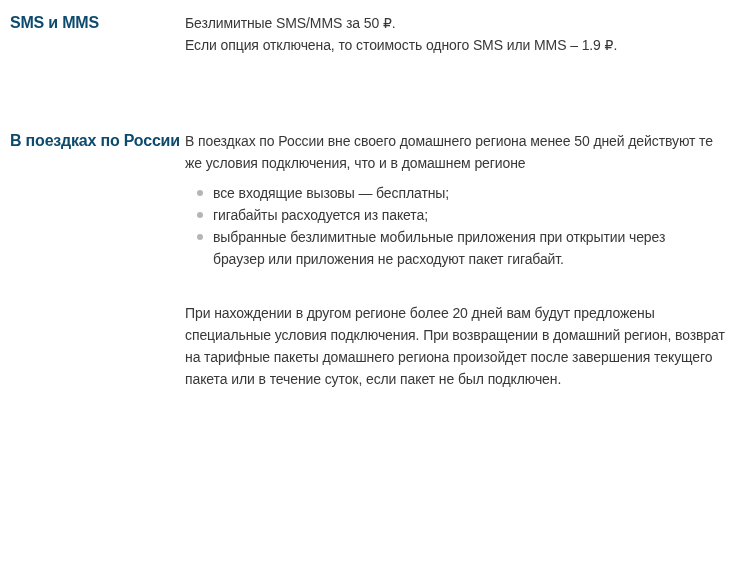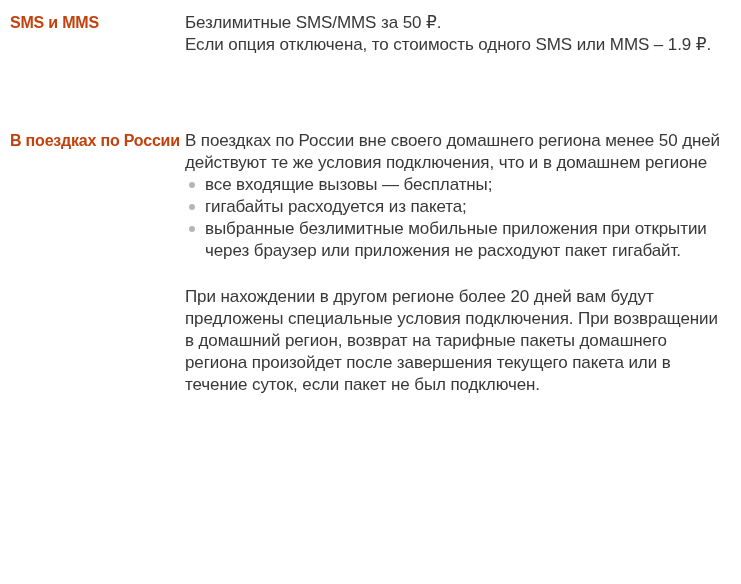--- a/index.html
+++ b/index.html
@@ -20,36 +20,36 @@
     display: flex;
     align-items: flex-start;
   }
   .row + .row {
     margin-top: 50px;
   }
   .row-label {
     flex: 0 0 175px;
     font-size: 16px;
     font-weight: bold;
-    color: #c2410c;
+    color: #0c4a6e;
     line-height: 22px;
     letter-spacing: -0.2px;
   }
   .row-content {
     flex: 1 1 auto;
-    font-size: 17px;
+    font-size: 14px;
     line-height: 22px;
     padding-right: 8px;
     letter-spacing: -0.1px;
   }
   .row-content p { margin: 0; }
   .spacer { height: 24px; }
   ul.bullets {
     list-style: none;
-    margin: 0;
+    margin: 8px;
     padding: 0;
   }
   ul.bullets li {
     position: relative;
     padding-left: 20px;
   }
   ul.bullets li::before {
     content: "";
     position: absolute;
     left: 4px;

